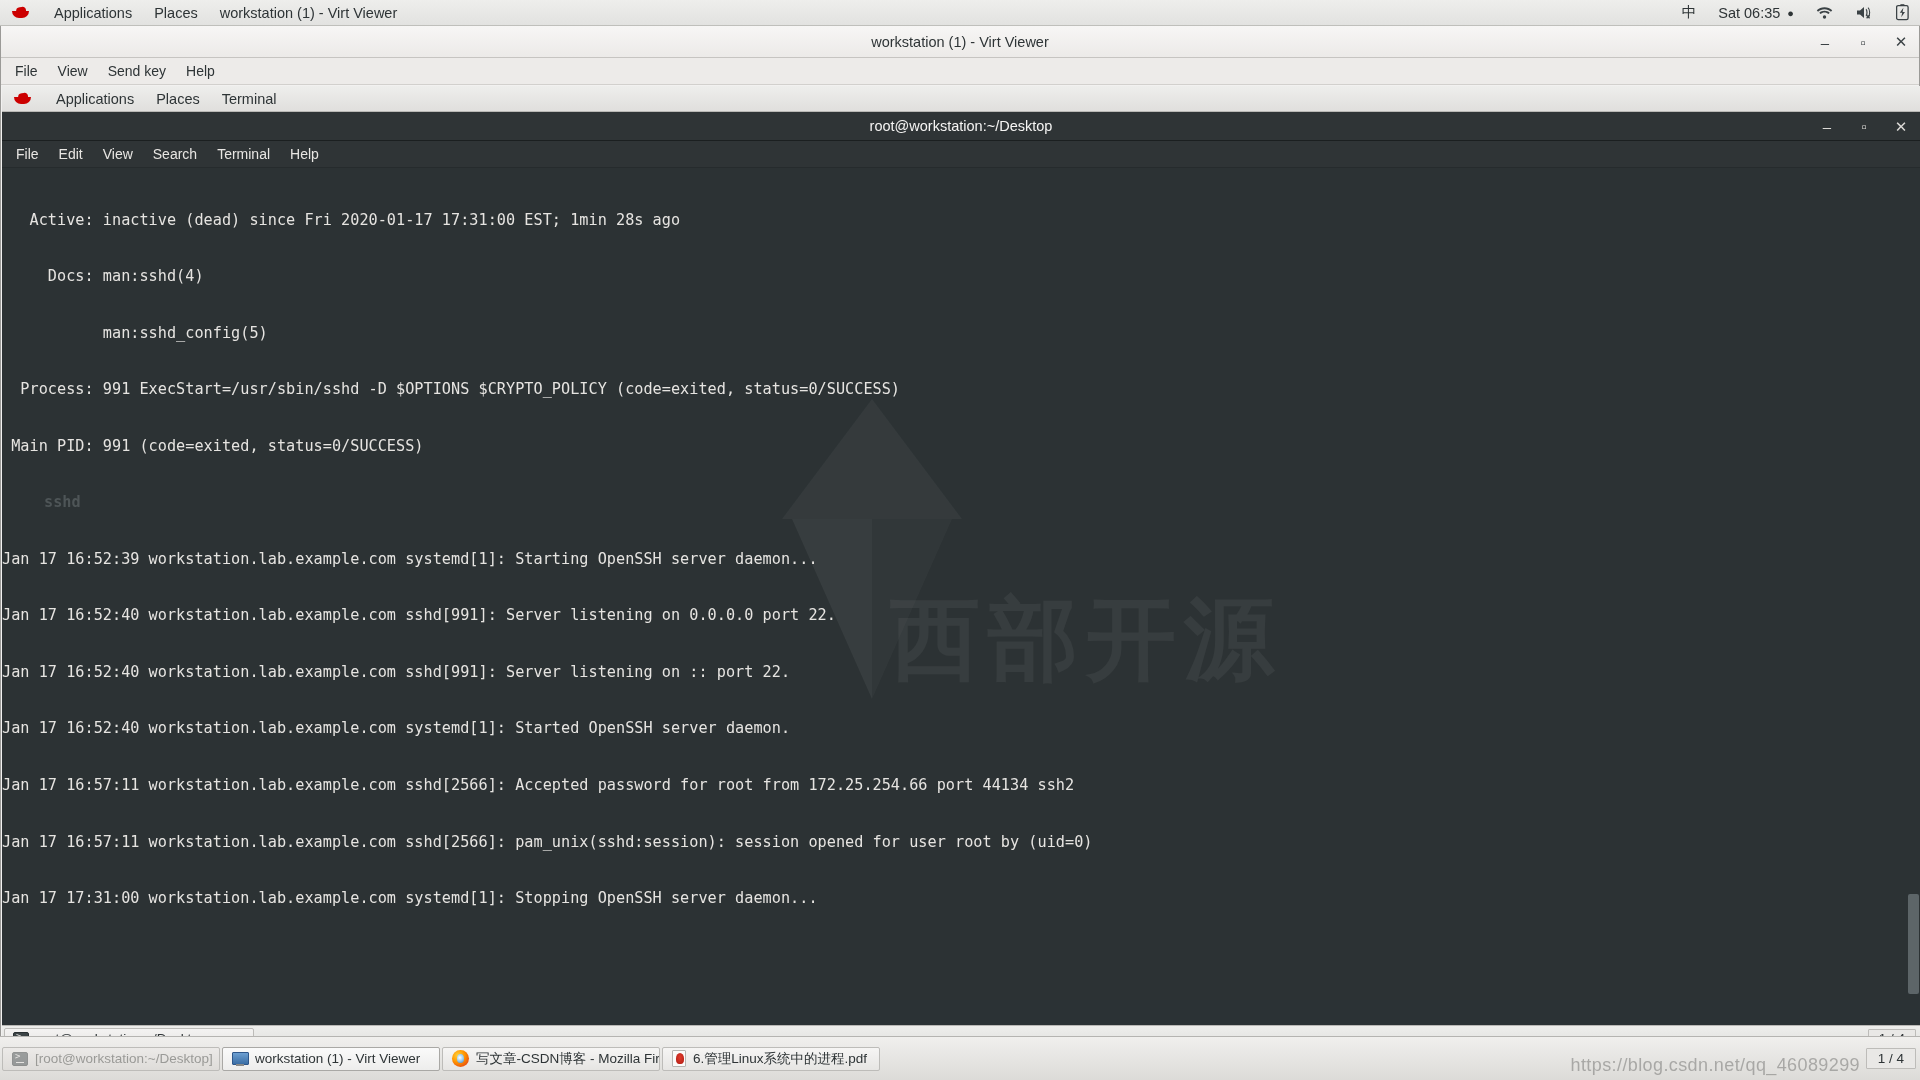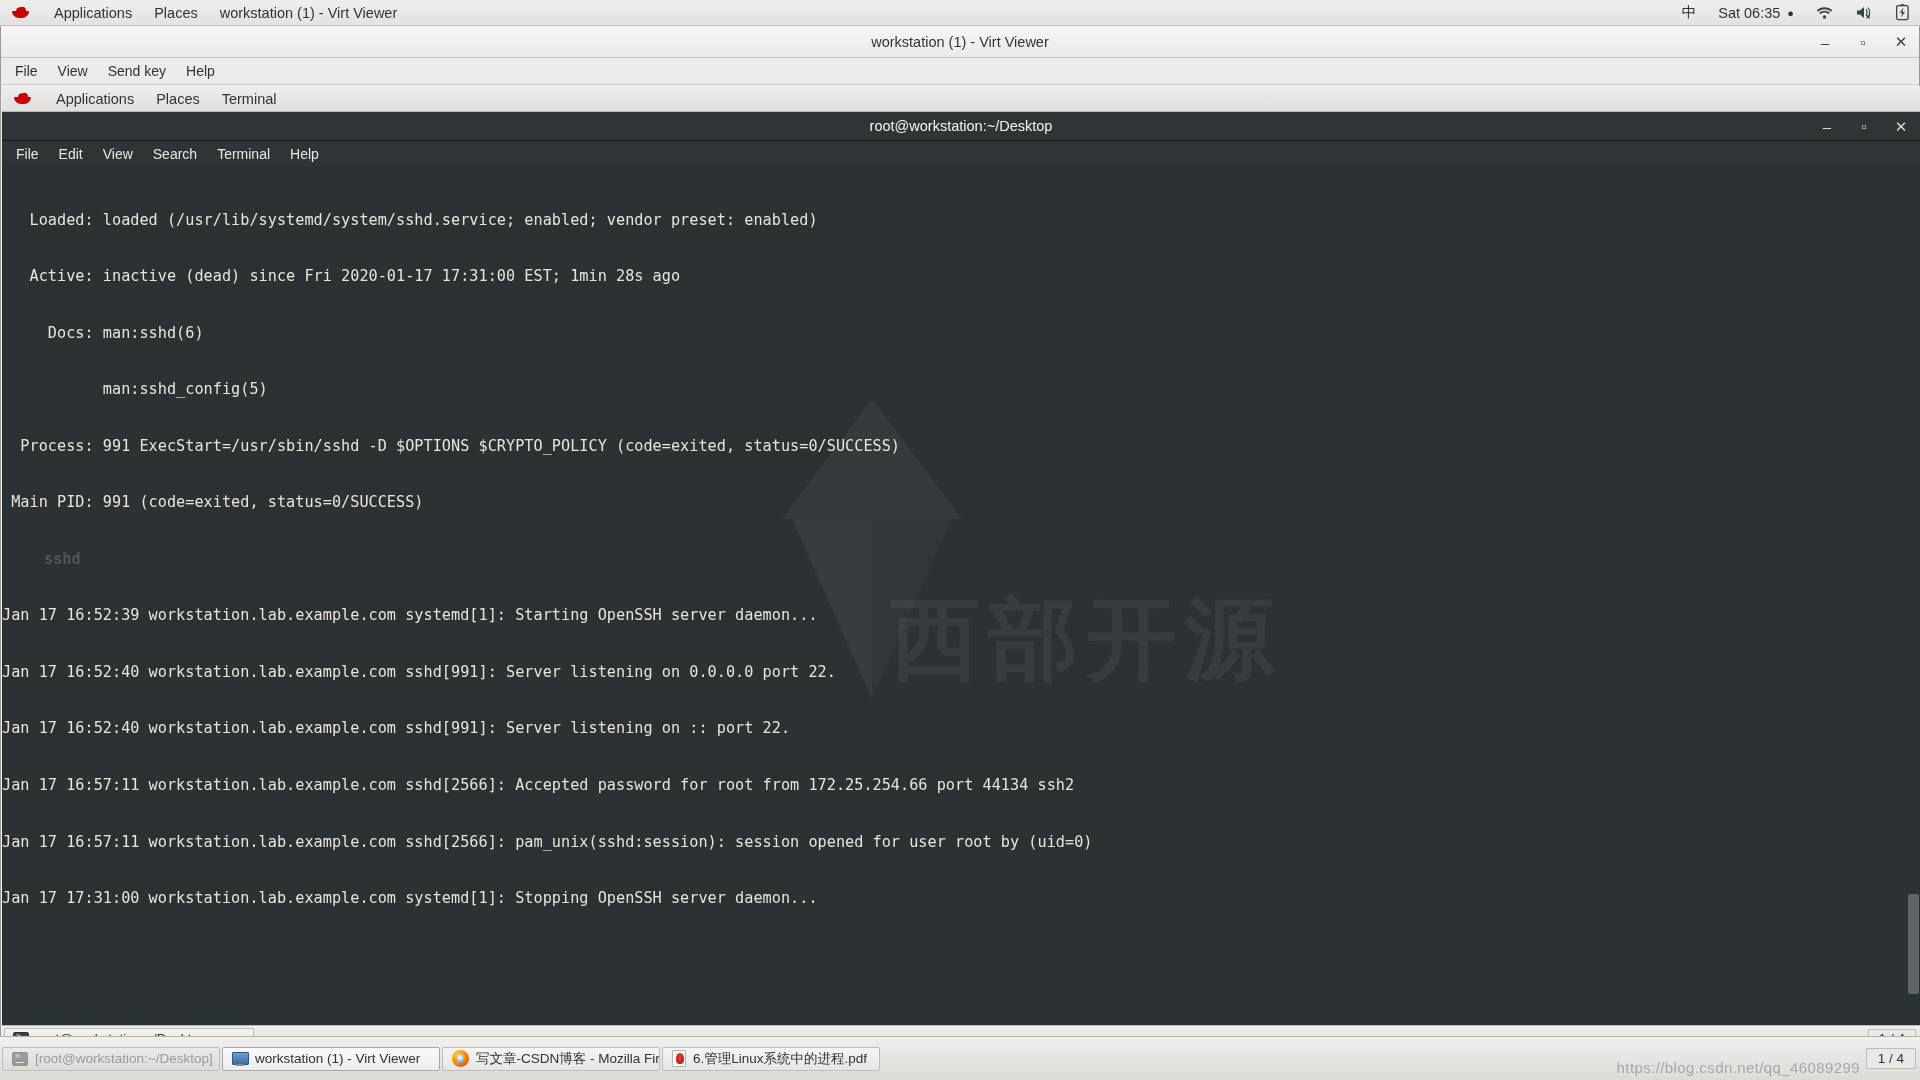--- a/index.html
+++ b/index.html
@@ -228,21 +228,21 @@
   }
   .pdf-ico::after {
     content: ""; position: absolute; left: 3px; top: 2px; width: 8px; height: 11px;
     background: radial-gradient(ellipse at 50% 40%, #e03a2b 0%, #b01d14 100%);
     border-radius: 50% 50% 40% 40%;
   }
 
   
   #wm-url {
     position: absolute; right: 60px; bottom: 4px;
-    font-size: 15px; color: rgba(120,120,118,0.55);
+    font-size: 18px; color: rgba(120,120,118,0.55);
     font-family: "Liberation Sans", sans-serif;
     letter-spacing: 0.4px;
     pointer-events: none;
   }
 </style>
 </head>
 <body>
 
 <div id="host-panel">
   <div class="pitem">
@@ -362,30 +362,30 @@
         <div id="watermark">
           <svg width="560" height="340" viewBox="0 0 560 340">
             <polygon points="150,0 240,120 60,120" fill="rgba(255,255,255,0.045)"></polygon>
             <polygon points="150,120 230,120 150,300" fill="rgba(255,255,255,0.028)"></polygon>
             <polygon points="150,120 70,120 150,300" fill="rgba(255,255,255,0.055)"></polygon>
           </svg>
           <div id="wm-text">西部开源</div>
         </div>
 
         <div id="term-text">
-          <div class="ln">   Loaded: loaded (/usr/lib/systemd/system/sshd.service; enabled; vendor preset: enabled)</div>
           <div class="ln">   Active: inactive (dead) since Fri 2020-01-17 17:31:00 EST; 1min 28s ago</div>
-          <div class="ln">     Docs: man:sshd(6)</div>
+          <div class="ln">     Docs: man:sshd(4)</div>
           <div class="ln">           man:sshd_config(5)</div>
           <div class="ln">  Process: 991 ExecStart=/usr/sbin/sshd -D $OPTIONS $CRYPTO_POLICY (code=exited, status=0/SUCCESS)</div>
           <div class="ln"> Main PID: 991 (code=exited, status=0/SUCCESS)</div>
           <div class="ln faint"><span style="padding-left:42px">sshd</span></div>
           <div class="ln">Jan 17 16:52:39 workstation.lab.example.com systemd[1]: Starting OpenSSH server daemon...</div>
           <div class="ln">Jan 17 16:52:40 workstation.lab.example.com sshd[991]: Server listening on 0.0.0.0 port 22.</div>
           <div class="ln">Jan 17 16:52:40 workstation.lab.example.com sshd[991]: Server listening on :: port 22.</div>
+          <div class="ln">Jan 17 16:52:40 workstation.lab.example.com systemd[1]: Started OpenSSH server daemon.</div>
           <div class="ln">Jan 17 16:57:11 workstation.lab.example.com sshd[2566]: Accepted password for root from 172.25.254.66 port 44134 ssh2</div>
           <div class="ln">Jan 17 16:57:11 workstation.lab.example.com sshd[2566]: pam_unix(sshd:session): session opened for user root by (uid=0)</div>
           <div class="ln">Jan 17 17:31:00 workstation.lab.example.com systemd[1]: Stopping OpenSSH server daemon...</div>
           
           
           
           
           
 
           

